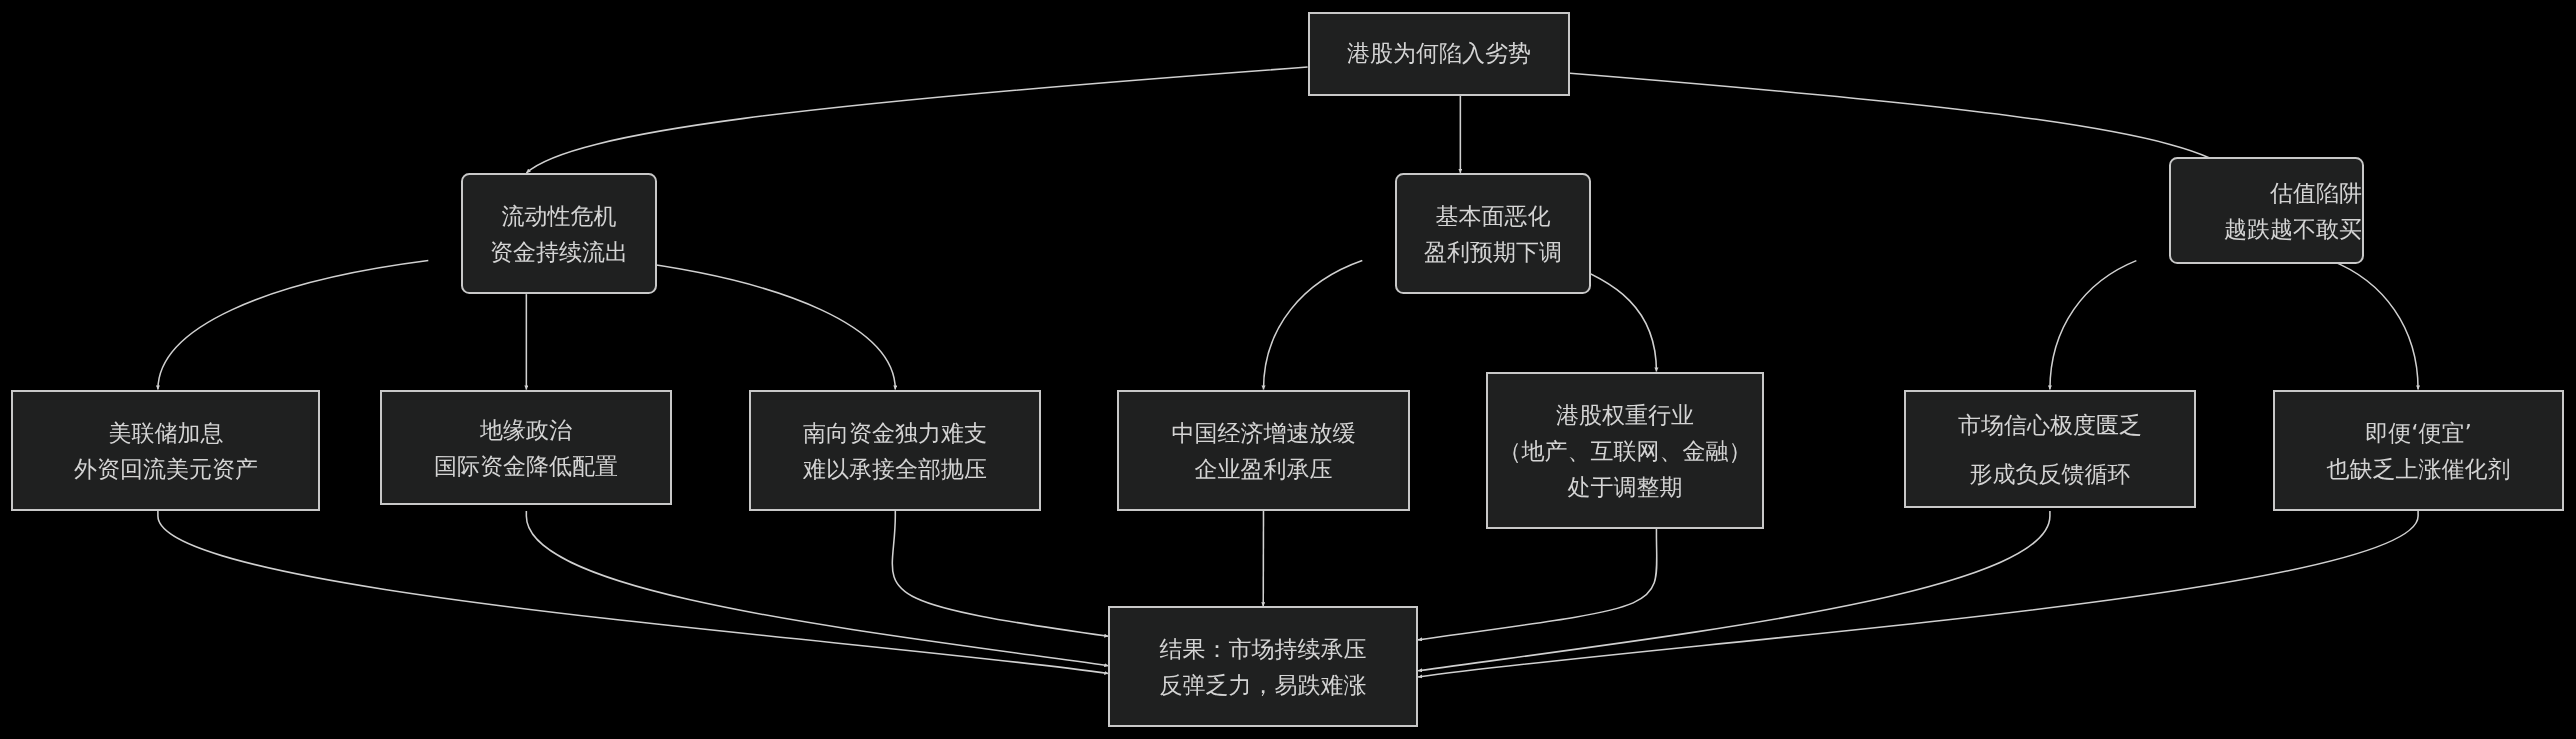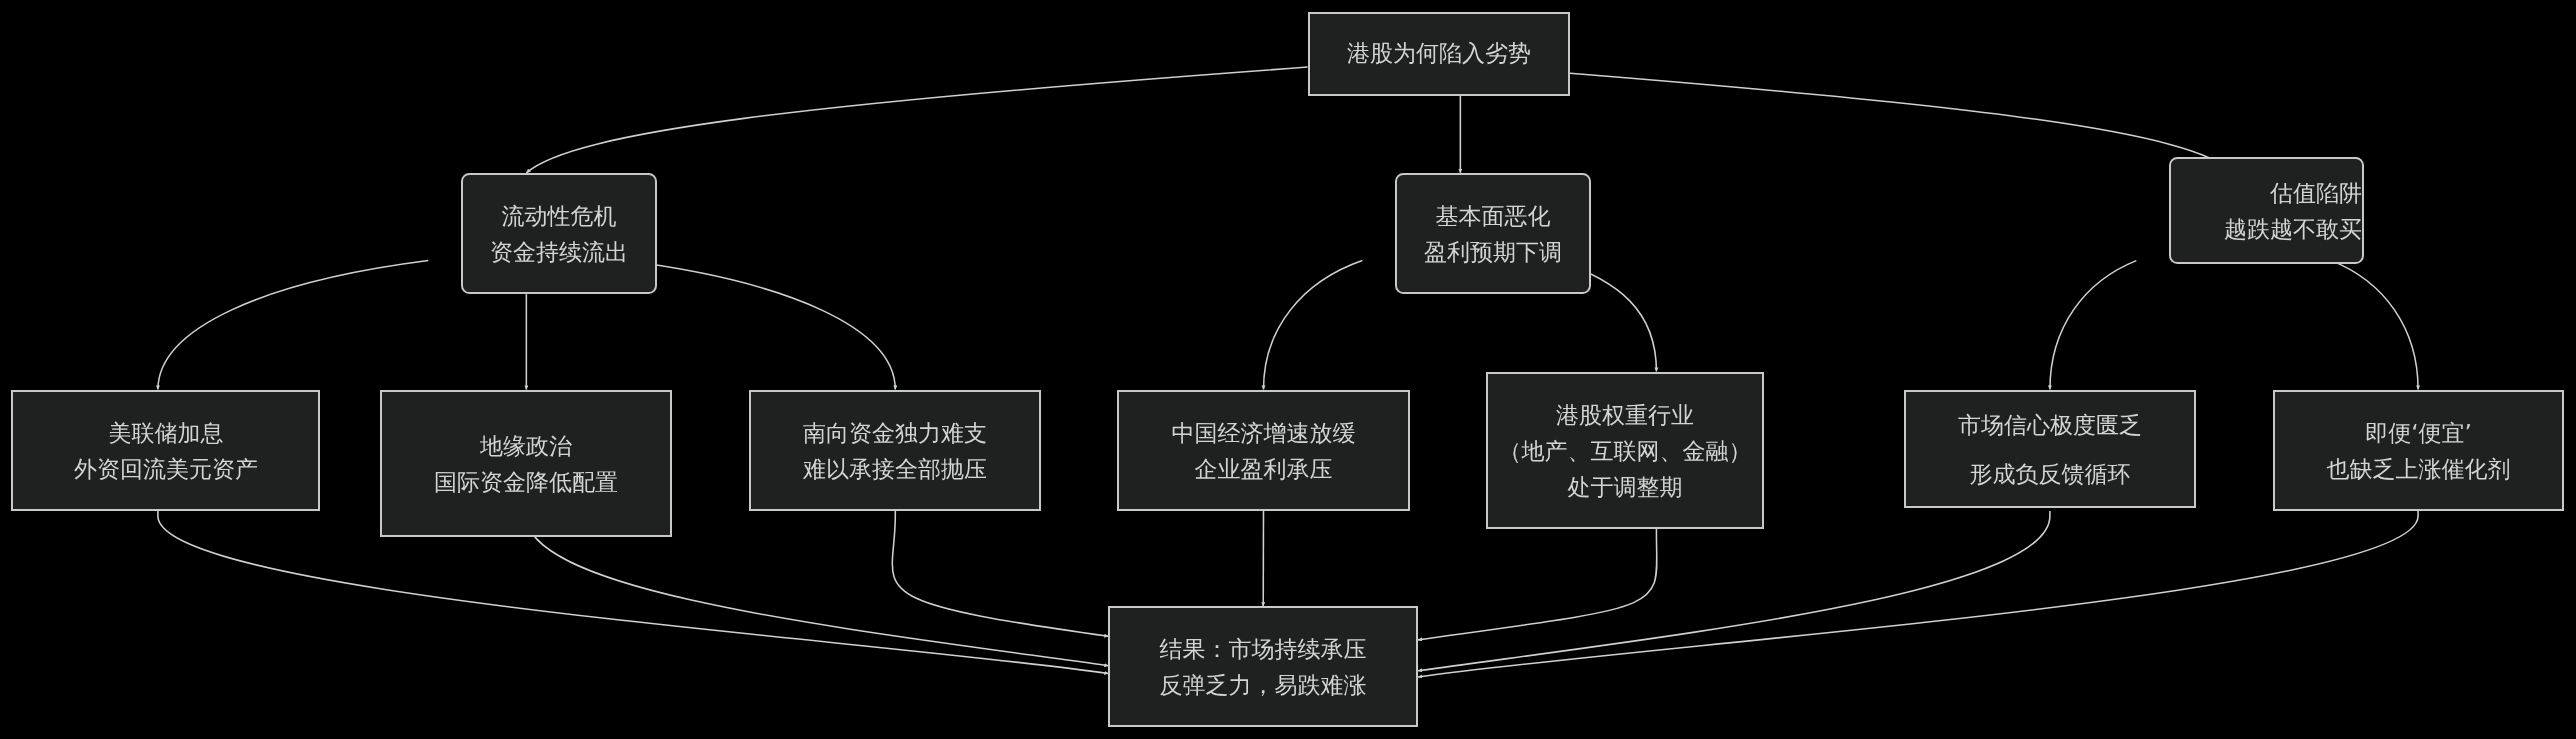--- a/index.html
+++ b/index.html
@@ -84,21 +84,21 @@
   <div class="node rounded" id="n-valuation" style="left:2136px; top:157px; width:195px; height:107px;align-items:flex-end;">
     <span class="line">估值陷阱</span>
     <span class="line">越跌越不敢买</span>
   </div>
 
   <div class="node" id="n-fed" style="left:11.4px; top:390px; width:309px; height:121px;">
     <span class="line">美联储加息</span>
     <span class="line">外资回流美元资产</span>
   </div>
 
-  <div class="node" id="n-geopolitics" style="left:380px; top:390px; width:292px; height:147px;">
+  <div class="node" id="n-geopolitics" style="left:380px; top:390px; width:292px; height:115px;">
     <span class="line">地缘政治</span>
     <span class="line">国际资金降低配置</span>
   </div>
 
   <div class="node" id="n-southbound" style="left:749px; top:390px; width:292px; height:121px;">
     <span class="line">南向资金独力难支</span>
     <span class="line">难以承接全部抛压</span>
   </div>
 
   <div class="node" id="n-china_economy" style="left:1117px; top:390px; width:293px; height:121px;">

